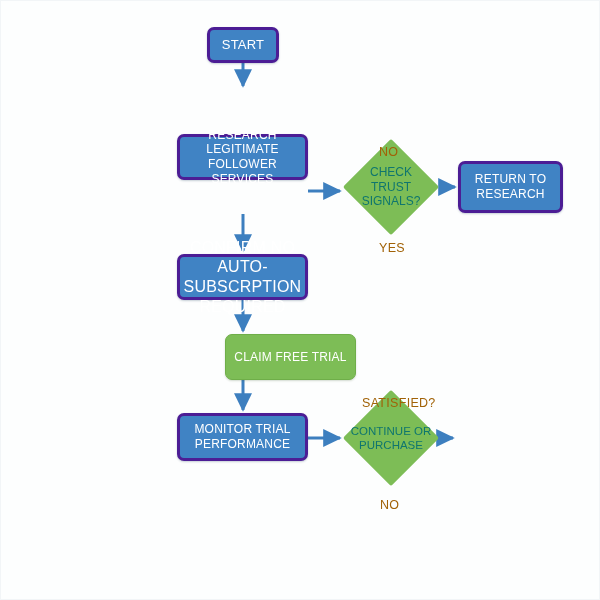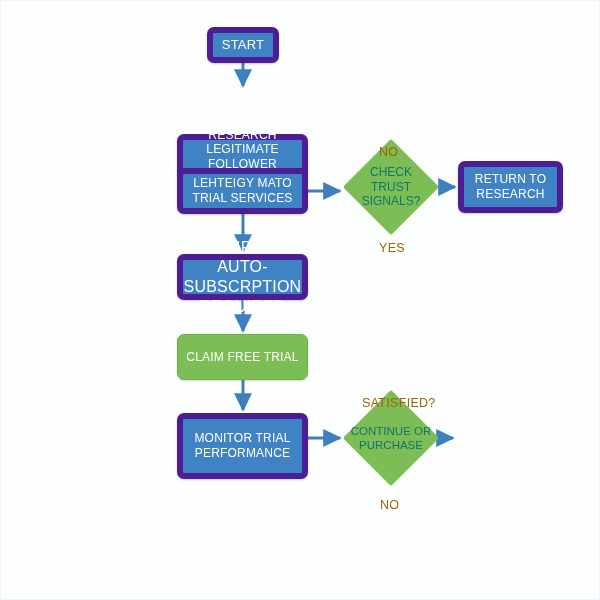--- a/index.html
+++ b/index.html
@@ -39,27 +39,28 @@
     color: #ffffff;
     letter-spacing: 0.2px;
     line-height: 1.22;
     z-index: 3;
   }
   .proc {
     border-radius: 7px;
   }
   .fill-blue {
     background: #4083c4;
-    border: 6px solid #4c1d95;
+    border: 3px solid #4c1d95;
     box-shadow: 0 1px 2px rgba(40,70,100,0.25);
   }
   .fill-green {
     background: #7dbd56;
     border: 1px solid #6fae49;
     box-shadow: 0 1px 2px rgba(60,90,45,0.22);
+    margin-left: 48px;
   }
   .node .txt {
     display: block;
     padding: 0 6px;
     white-space: pre-line;
   }
   .decision {
     position: absolute;
     z-index: 3;
   }
@@ -131,35 +132,31 @@
 
   <div class="node proc fill-blue" style="left:206px; top:26px; width:72px; height:36px; font-size:13px;">
     <span class="txt">START</span>
   </div>
 
   <div class="node proc fill-blue" style="left:176px; top:88px; width:131px; height:46px; font-size:12px;margin-top:45px;">
     <span class="txt">RESEARCH LEGITIMATE
 FOLLOWER SERVICES</span>
   </div>
 
-  <div class="node proc fill-blue" style="left:176px; top:167px; width:131px; height:46px; font-size:12px;">
-    <span class="txt">LEHTEIGY MATO
-TRIAL SERVICES</span>
-  </div>
 
   <div class="node proc fill-blue" style="left:176px; top:253px; width:131px; height:46px; font-size:16px;">
     <span class="txt">CONFIRM NO AUTO-
 SUBSCRPTION REQUIRED</span>
   </div>
 
   <div class="node proc fill-green" style="left:176px; top:333px; width:131px; height:46px; font-size:12px;">
     <span class="txt">CLAIM FREE TRIAL</span>
   </div>
 
-  <div class="node proc fill-blue" style="left:176px; top:412px; width:131px; height:66px; font-size:12px;">
+  <div class="node proc fill-blue" style="left:176px; top:412px; width:131px; height:48px; font-size:12px;">
     <span class="txt">MONITOR TRIAL
 PERFORMANCE</span>
   </div>
 
   <div class="node proc fill-blue" style="left:457px; top:160px; width:105px; height:52px; font-size:12px;">
     <span class="txt">RETURN TO
 RESEARCH</span>
   </div>
 
 

